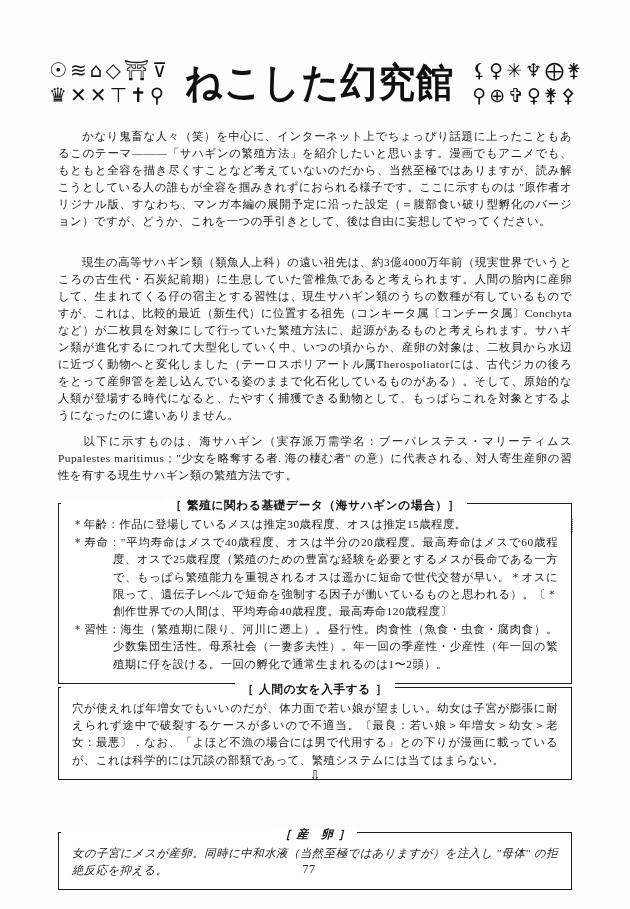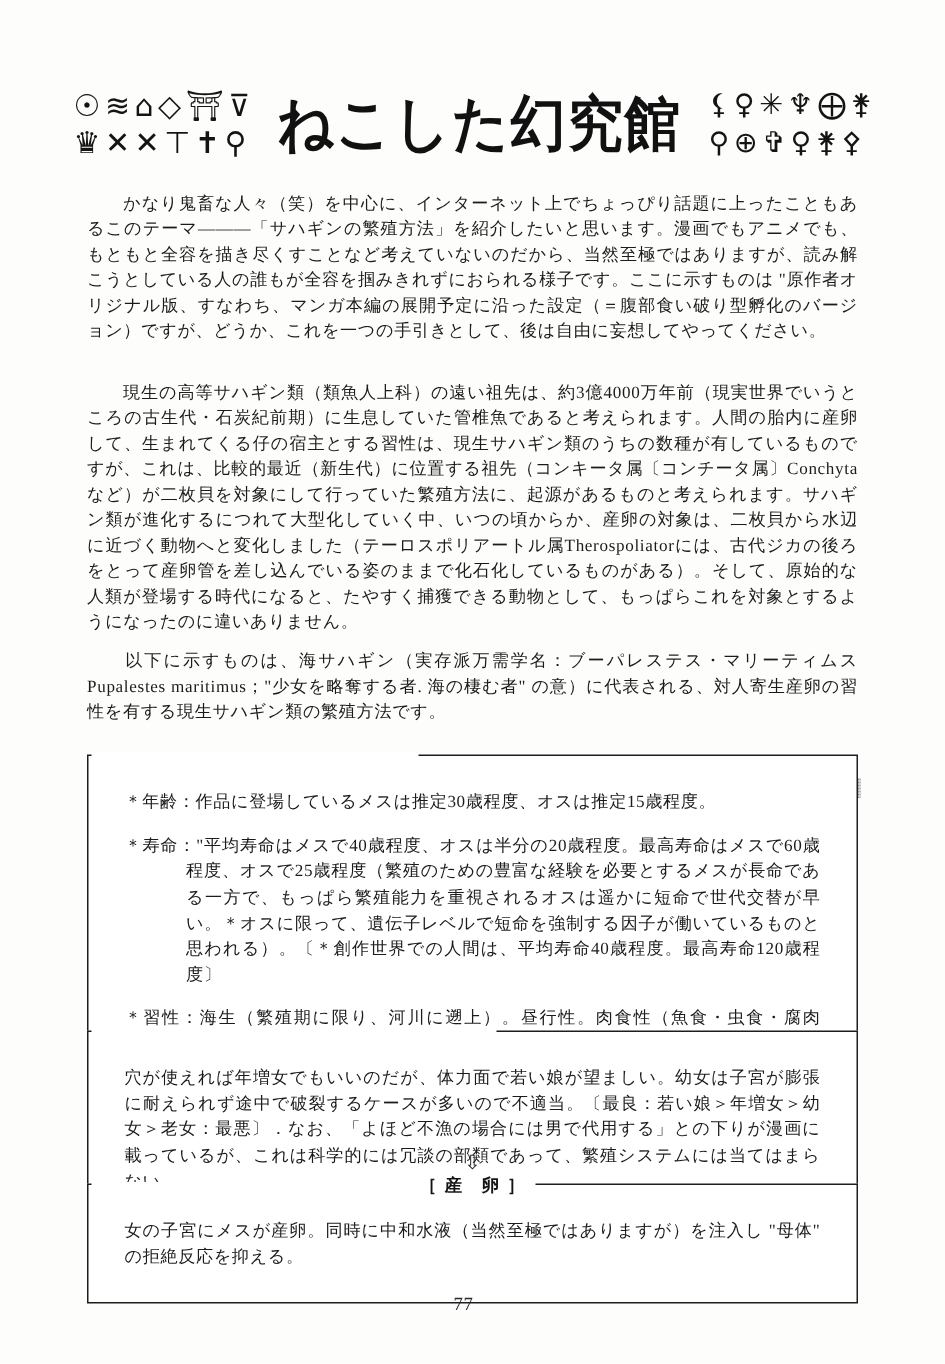--- a/index.html
+++ b/index.html
@@ -155,21 +155,21 @@
     position: absolute;
     top: -2px;
     left: 2px;
     height: 3px;
     background: #fff;
   }
   .fbox-body {
     padding: 11px 12px 9px 12px;
   }
   .fbox-body p {
-    margin: 12px;
+    margin: 1px;
     font-size: 11.4px;
     line-height: 17.2px;
     letter-spacing: 0.45px;
     text-align: justify;
     text-justify: inter-character;
     color: #1b1b1b;
   }
   .fbox-body p.bullet {
     padding-left: 3.6em;
     text-indent: -3.6em;
@@ -254,37 +254,43 @@
   </div>
 
   <div class="banner">
     <div class="bar left"></div>
     <div class="btitle">サハギンの繁殖方法</div>
     <div class="bar right"></div>
   </div>
 
   <div class="fbox" style="top:503px;">
     <div class="fbox-topmask" style="width:218px;"></div>
+    <div class="fbox-title">
+      <span class="inner">［ 繁殖に関わる基礎データ（海サハギンの場合）］</span>
+    </div>
     <div class="fbox-body">
       <p class="bullet">＊年齢：作品に登場しているメスは推定30歳程度、オスは推定15歳程度。</p>
       <p class="bullet">＊寿命："平均寿命はメスで40歳程度、オスは半分の20歳程度。最高寿命はメスで60歳程度、オスで25歳程度（繁殖のための豊富な経験を必要とするメスが長命である一方で、もっぱら繁殖能力を重視されるオスは遥かに短命で世代交替が早い。＊オスに限って、遺伝子レベルで短命を強制する因子が働いているものと思われる）。〔＊創作世界での人間は、平均寿命40歳程度。最高寿命120歳程度〕</p>
       <p class="bullet">＊習性：海生（繁殖期に限り、河川に遡上）。昼行性。肉食性（魚食・虫食・腐肉食）。少数集団生活性。母系社会（一妻多夫性）。年一回の季産性・少産性（年一回の繁殖期に仔を設ける。一回の孵化で通常生まれるのは1〜2頭）。</p>
     </div>
   </div>
 
   <div class="fbox" style="top:687px;">
     <div class="fbox-topmask" style="width:270px;"></div>
+    <div class="fbox-title">
+      <span class="inner">［ 人間の女を入手する ］</span>
+    </div>
     <div class="fbox-body">
       <p class="plain">穴が使えれば年増女でもいいのだが、体力面で若い娘が望ましい。幼女は子宮が膨張に耐えられず途中で破裂するケースが多いので不適当。〔最良：若い娘＞年増女＞幼女＞老女：最悪〕．なお、「よほど不漁の場合には男で代用する」との下りが漫画に載っているが、これは科学的には冗談の部類であって、繁殖システムには当てはまらない。</p>
     </div>
   </div>
 
   <div class="arrow" style="top:769px;">⇩</div>
 
-  <div class="fbox" style="top:789px;">
+  <div class="fbox" style="top:832px;font-style:italic;">
     <div class="fbox-topmask" style="width:288px;"></div>
     <div class="fbox-title">
       <span class="inner">［ 産　卵 ］</span>
     </div>
     <div class="fbox-body">
       <p class="plain">女の子宮にメスが産卵。同時に中和水液（当然至極ではありますが）を注入し "母体" の拒絶反応を抑える。</p>
     </div>
   </div>
 
   <div class="folio">77</div>

